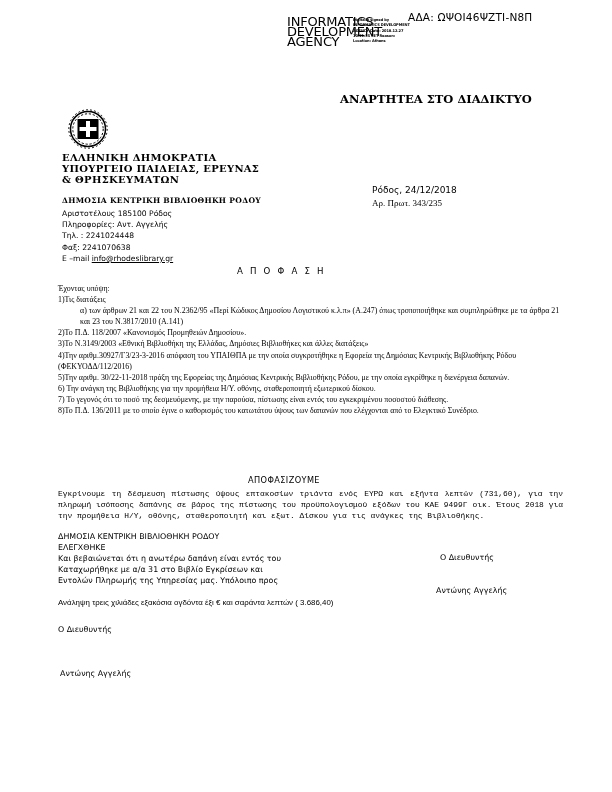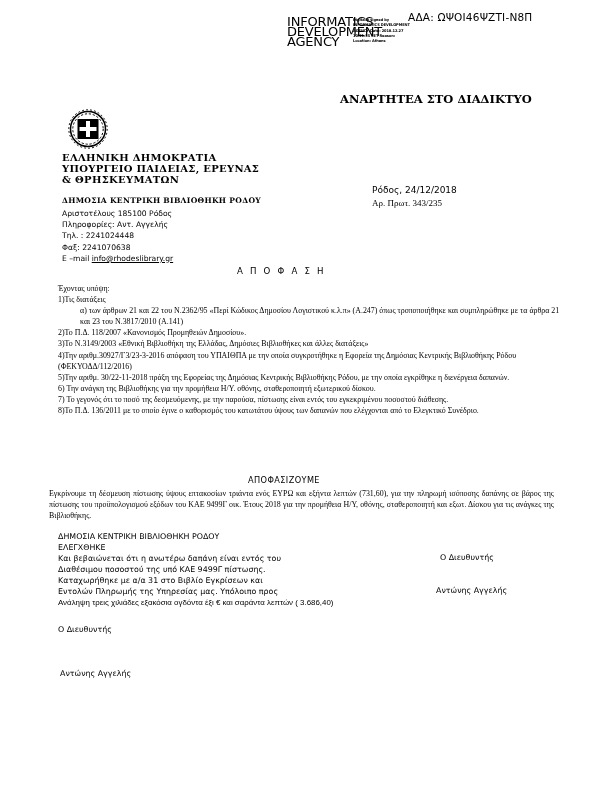--- a/index.html
+++ b/index.html
@@ -163,24 +163,24 @@
     position: absolute;
     left: 248px;
     top: 475px;
     font-family: "DejaVu Sans", sans-serif;
     font-size: 8.2px;
     letter-spacing: 0.4px;
     white-space: nowrap;
   }
   .decision-block {
     position: absolute;
-    left: 49px;
+    left: 58px;
     top: 488px;
     width: 505px;
-    font-family: Liberation Serif, serif;
+    font-family: Liberation Mono, monospace;
     font-size: 7.9px;
     line-height: 11.1px;
     text-align: justify;
   }
   .decision-block p { margin: 0; }
 
   
   .verify-block {
     position: absolute;
     left: 58px;
@@ -298,21 +298,20 @@
 
   <div class="apofasizoume">ΑΠΟΦΑΣΙΖΟΥΜΕ</div>
   <div class="decision-block">
     <p>Εγκρίνουμε τη  δέσμευση  πίστωσης  ύψους  επτακοσίων  τριάντα  ενός  ΕΥΡΩ  και  εξήντα  λεπτών  (731,60),  για την πληρωμή ισόποσης  δαπάνης σε βάρος της  πίστωσης του προϋπολογισμού εξόδων του ΚΑΕ 9499Γ οικ. Έτους 2018 για την προμήθεια Η/Υ, οθόνης, σταθεροποιητή και εξωτ. Δίσκου  για τις ανάγκες  της Βιβλιοθήκης.</p>
   </div>
 
   <div class="verify-block">
     <p>ΔΗΜΟΣΙΑ ΚΕΝΤΡΙΚΗ ΒΙΒΛΙΟΘΗΚΗ ΡΟΔΟΥ</p>
     <p>ΕΛΕΓΧΘΗΚΕ</p>
     <p>Και βεβαιώνεται ότι η ανωτέρω δαπάνη είναι εντός του</p>
-    <p>Διαθέσιμου ποσοστού της υπό ΚΑΕ 9499Γ πίστωσης.</p>
     <p>Καταχωρήθηκε με α/α 31 στο Βιβλίο Εγκρίσεων και</p>
     <p>Εντολών Πληρωμής της Υπηρεσίας μας. Υπόλοιπο προς</p>
   </div>
 
   <div class="director-label">Ο Διευθυντής</div>
   <div class="director-name-right">Αντώνης Αγγελής</div>
 
   <div class="analipsi-line">Ανάληψη τρεις χιλιάδες εξακόσια ογδόντα έξι € και σαράντα λεπτών ( 3.686,40)</div>
 
   <div class="director-label-bottom">Ο Διευθυντής</div>

